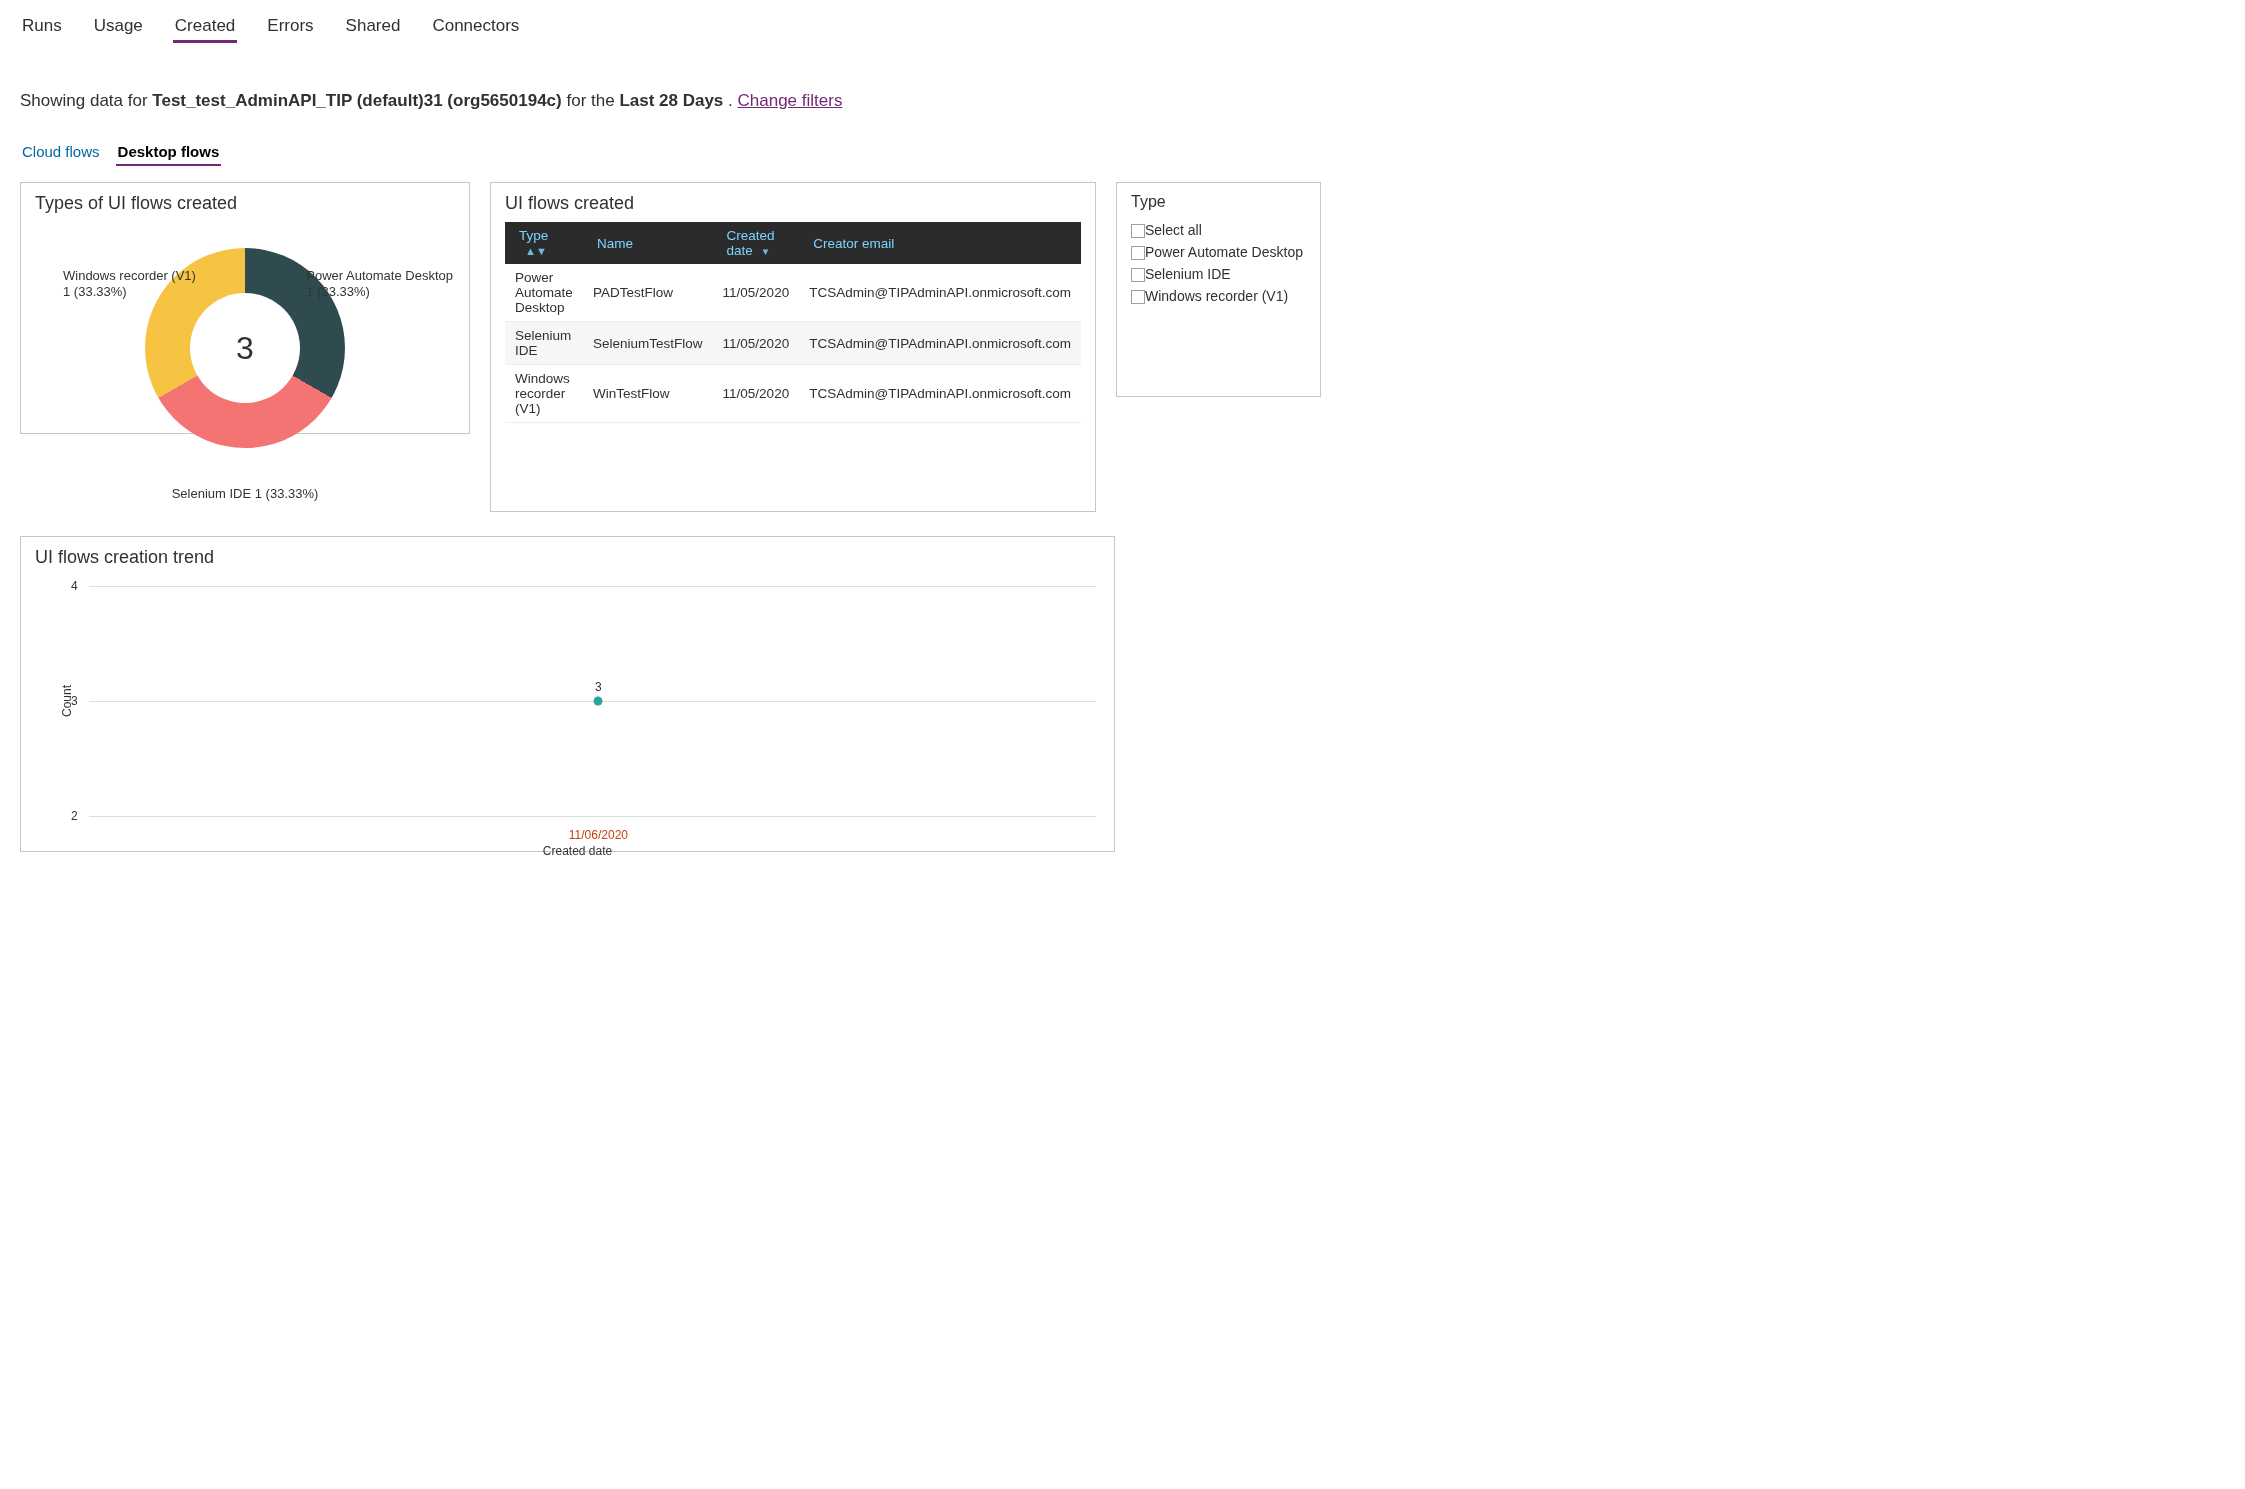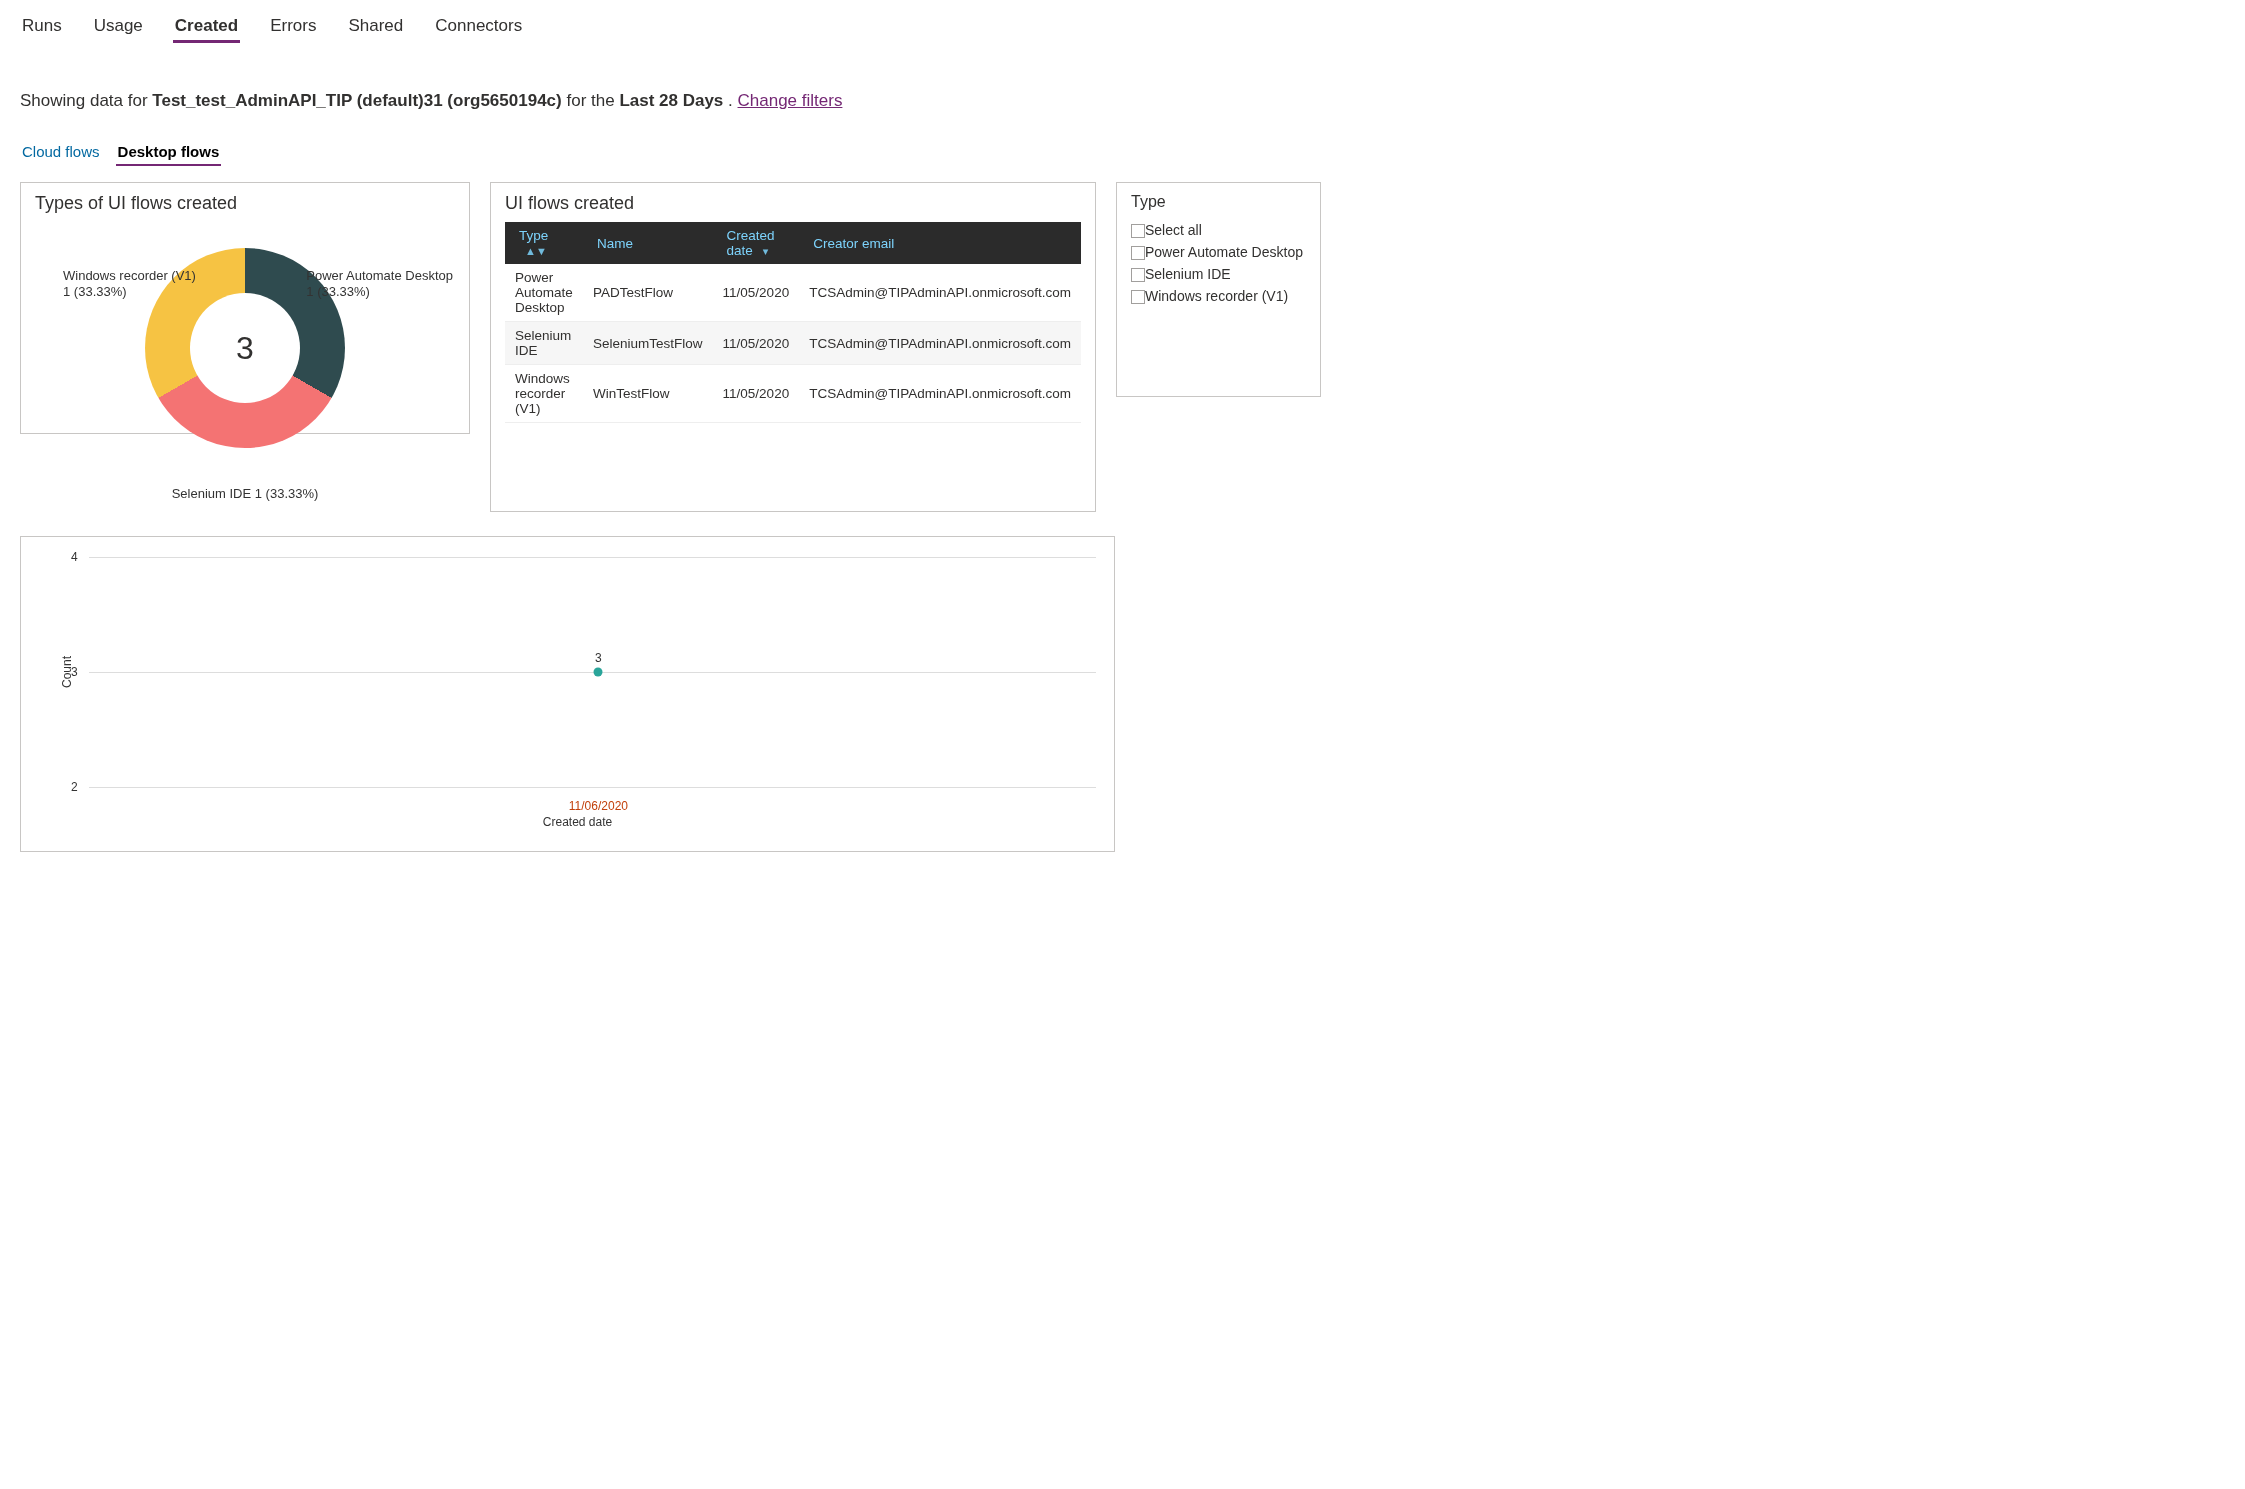--- a/index.html
+++ b/index.html
@@ -14,21 +14,21 @@
 
   
   .top-tabs {
     display: flex;
     gap: 28px;
     padding: 2px 0 8px 0;
     font-size: 17px;
     color: #323130;
   }
   .top-tab { cursor: pointer; padding: 4px 2px; }
-  .top-tab.active { font-weight: 700; border-bottom: 3px solid #742774; }
+  .top-tab.active { font-weight: 400; border-bottom: 3px solid #742774; }
 
   
   .filter-line {
     margin: 40px 0 30px 0;
     font-size: 17px;
     color: #323130;
   }
   .filter-line .bold { font-weight: 700; }
   .filter-line .link { color: #742774; cursor: pointer; text-decoration: underline; }
 
@@ -246,20 +246,21 @@
     </div>
     <div class="check-row">
       <span class="checkbox"></span>
       <span>Windows recorder (V1)</span>
     </div>
   </div>
 </div>
 
 <div class="grid-row">
   <div class="card card-trend">
+    <div class="card-title">UI flows creation trend</div>
     <div class="trend-plot">
       <div class="y-label-rot">Count</div>
 
       <span class="y-tick" style="top:10px;">4</span>
       <div class="gridline" style="top:10px;"></div>
       <span class="y-tick" style="top:125px;">3</span>
       <div class="gridline" style="top:125px;"></div>
       <span class="y-tick" style="top:240px;">2</span>
       <div class="gridline" style="top:240px;"></div>
 

